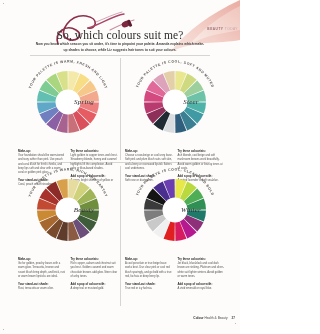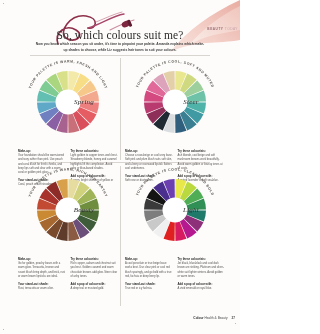--- a/index.html
+++ b/index.html
@@ -336,21 +336,21 @@
             <path d="M44,44 L22.387881811508496,21.77577116283504 A31,31 0 0 1 31.738089420548093,15.528162178364294 Z" fill="#4a2f8f"></path>
             <path d="M44,44 L32.5378505245113,15.196890282444254 A31,31 0 0 1 43.56717240948649,13.003021755711568 Z" fill="#6b3fb0"></path>
             <circle cx="44" cy="44" r="12.5" fill="#ffffff"></circle>
             <defs>
               <path id="arc3" fill="none" d="M4.5,44 A39.5,39.5 0 0 1 83.5,44"></path>
             </defs>
             <text font-size="3.5" letter-spacing="0.55" fill="#5b5550" font-family="&quot;Liberation Sans&quot;, sans-serif" font-weight="bold"><textPath href="#arc3" startOffset="50%" text-anchor="middle">YOUR PALETTE IS COOL, CLEAR AND BOLD</textPath></text>
           </svg>
         </div>
       <div class="season-label">
-        <span>Light</span>
+        <span>Winter</span>
       </div>
     </div>
     <div class="cols">
       <div class="col">
         <div class="tip-block">
           <div class="tip-head">Make-up:</div>
           <div class="tip-body">A cool porcelain or true beige base works best. Use clear pink or cool red blush sparingly, and go bold with a true red, fuchsia or deep berry lip.</div>
         </div>
         <div class="tip-block">
           <div class="tip-head">Your stand-out shade:</div>

